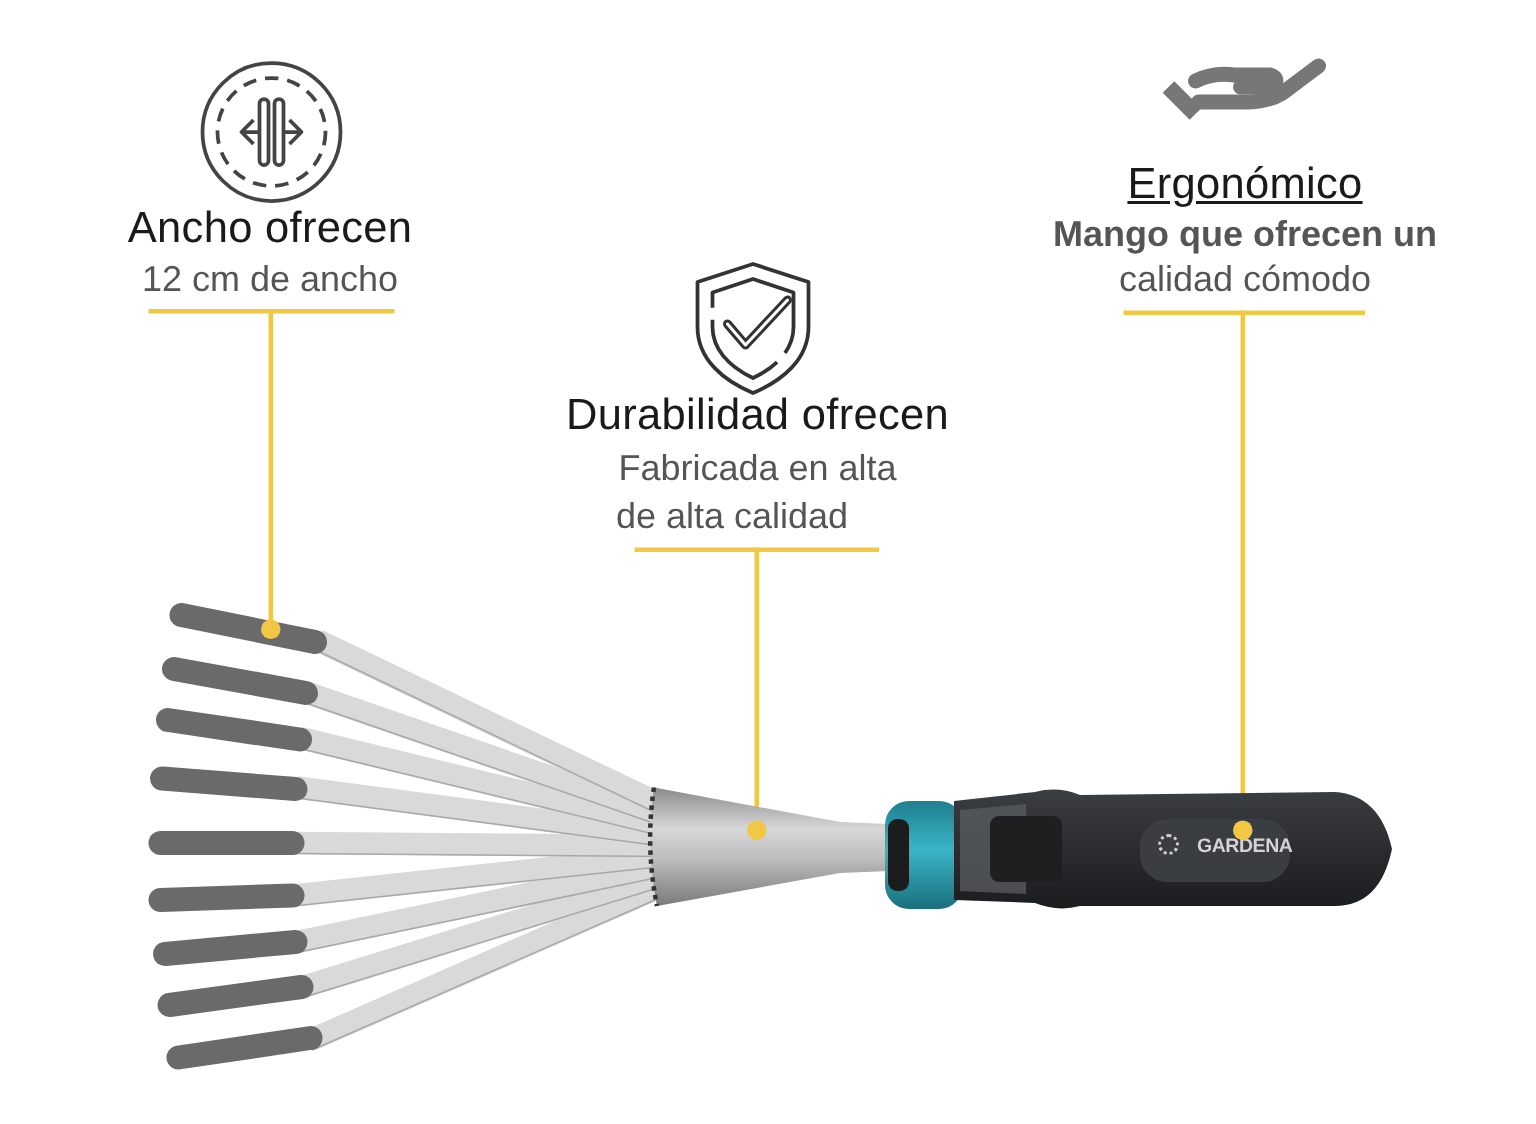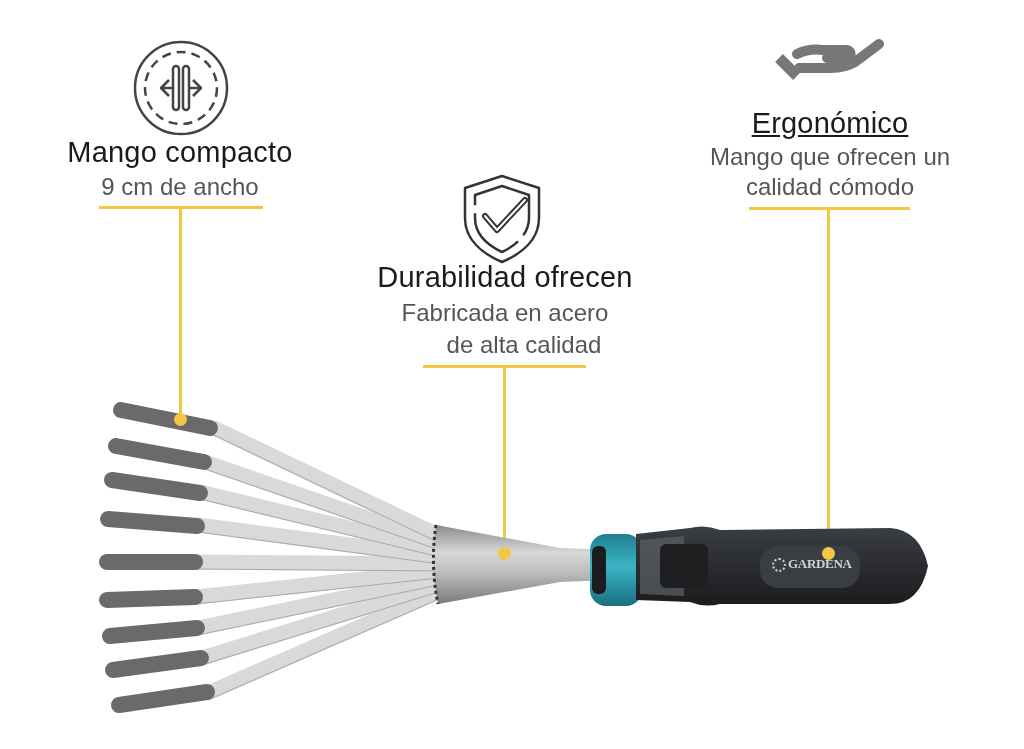--- a/index.html
+++ b/index.html
@@ -19,49 +19,49 @@
   <div class="abs" style="left:133px;top:40px;">
     <svg width="96" height="96" viewBox="0 0 96 96">
       <circle cx="48" cy="48" r="46" fill="none" stroke="#444" stroke-width="2.5"></circle>
       <circle cx="48" cy="48" r="36" fill="none" stroke="#444" stroke-width="2.5" stroke-dasharray="9 6"></circle>
       <rect x="40" y="26" width="6" height="44" rx="3" fill="none" stroke="#444" stroke-width="2.5"></rect>
       <rect x="50" y="26" width="6" height="44" rx="3" fill="none" stroke="#444" stroke-width="2.5"></rect>
       <path d="M36 40 L28 48 L36 56 M28 48 L40 48" fill="none" stroke="#444" stroke-width="2.5" stroke-linejoin="round"></path>
       <path d="M60 40 L68 48 L60 56 M68 48 L56 48" fill="none" stroke="#444" stroke-width="2.5" stroke-linejoin="round"></path>
     </svg>
   </div>
-  <div class="abs title" style="left:30px;width:300px;top:136px;">Mango compacto</div>
-  <div class="abs sub" style="left:30px;width:300px;top:172px;">9 cm de ancho</div>
+  <div class="abs title" style="left:30px;width:300px;top:136px;">Ancho ofrecen</div>
+  <div class="abs sub" style="left:30px;width:300px;top:172px;">12 cm de ancho</div>
 </div>
 <div class="hl" style="left:99px;top:206px;width:164px;"></div>
 <div class="vl" style="left:179px;top:206px;height:210px;"></div>
 
 <div class="abs" style="left:459px;top:172px;">
   <svg width="86" height="92" viewBox="0 0 86 92">
     <path d="M43 4 L80 16 L80 46 C80 68 62 82 43 90 C24 82 6 68 6 46 L6 16 Z" fill="none" stroke="#333" stroke-width="2.5" stroke-linejoin="round"></path>
     <path d="M43 14 L70 23 L70 46 C70 60 60 72 43 80 C26 72 16 60 16 46 L16 23 Z" fill="none" stroke="#333" stroke-width="2.5" stroke-linejoin="round" stroke-dasharray="70 8"></path>
     <path d="M26 44 L38 58 L66 28" fill="none" stroke="#333" stroke-width="6" stroke-linecap="round" stroke-linejoin="round"></path>
     <path d="M26 44 L38 58 L66 28" fill="none" stroke="#fff" stroke-width="2" stroke-linecap="round" stroke-linejoin="round"></path>
   </svg>
 </div>
 <div class="abs title" style="left:330px;width:350px;top:261px;">Durabilidad ofrecen</div>
-<div class="abs sub" style="left:330px;width:350px;top:298px;">Fabricada en acero</div>
-<div class="abs sub" style="left:349px;width:350px;top:330px;">de alta calidad</div>
+<div class="abs sub" style="left:330px;width:350px;top:298px;">Fabricada en alta</div>
+<div class="abs sub" style="left:313px;width:350px;top:330px;">de alta calidad</div>
 <div class="hl" style="left:423px;top:365px;width:163px;"></div>
 <div class="vl" style="left:503px;top:365px;height:187px;"></div>
 
 <div class="abs" style="left:775px;top:38px;">
   <svg width="115" height="48" viewBox="0 0 115 48">
     <path d="M4 20 L22 38" stroke="#777" stroke-width="11" stroke-linecap="butt"></path>
     <path d="M22 16 Q34 10 48 12 L72 12 Q78 14 74 20 L52 20" fill="none" stroke="#777" stroke-width="10" stroke-linecap="round" stroke-linejoin="round"></path>
     <path d="M24 30 L56 30 Q70 30 80 24 L104 6" fill="none" stroke="#777" stroke-width="10" stroke-linecap="round" stroke-linejoin="round"></path>
   </svg>
 </div>
 <div class="abs title" style="left:680px;width:300px;top:107px;text-decoration:underline;">Ergonómico</div>
-<div class="abs sub" style="left:660px;width:340px;top:142px;">Mango que ofrecen un</div>
+<div class="abs sub" style="left:660px;width:340px;top:142px;font-weight:bold;">Mango que ofrecen un</div>
 <div class="abs sub" style="left:660px;width:340px;top:172px;">calidad cómodo</div>
 <div class="hl" style="left:749px;top:207px;width:161px;"></div>
 <div class="vl" style="left:827px;top:207px;height:345px;"></div>
 
 <div class="abs" style="left:0;top:0;">
   <svg width="1024" height="749" viewBox="0 0 1024 749">
     <defs>
       <linearGradient id="steel" x1="0" y1="0" x2="0" y2="1">
         <stop offset="0" stop-color="#8a8a8a"></stop>
         <stop offset="0.35" stop-color="#d8d8d8"></stop>
@@ -121,20 +121,20 @@
     <rect x="590" y="534" width="52" height="72" rx="16" fill="url(#teal)"></rect>
     <rect x="592" y="546" width="14" height="48" rx="6" fill="#1b1c1e"></rect>
 
     <path d="M636 534 L690 528 Q705 524 720 530 L890 528 Q920 530 928 566 Q920 604 890 604 L720 604 Q705 608 690 602 L636 600 Z" fill="url(#handle)"></path>
     <path d="M640 540 L684 536 L684 596 L640 594 Z" fill="#5a5d61" opacity="0.75"></path>
     <rect x="660" y="544" width="48" height="44" rx="6" fill="#1e1f21"></rect>
     <rect x="760" y="546" width="100" height="42" rx="18" fill="#3a3d41"></rect>
   </svg>
 </div>
 
-<div class="abs" style="left:772px;top:556px;display:flex;align-items:flex-end;gap:2px;font-family:Liberation Serif, serif;">
+<div class="abs" style="left:772px;top:556px;display:flex;align-items:flex-start;gap:12px;">
   <span style="display:inline-block;width:14px;height:14px;border-radius:50%;border:2px dotted #cfcfcf;box-sizing:border-box;"></span>
   <span style="color:#d4d4d4;font-size:13px;font-weight:bold;letter-spacing:-0.3px;">GARDENA</span>
 </div>
 
 <div class="dot" style="left:174px;top:413px;"></div>
 <div class="dot" style="left:498px;top:547px;"></div>
 <div class="dot" style="left:822px;top:547px;"></div>
 
 </body></html>

